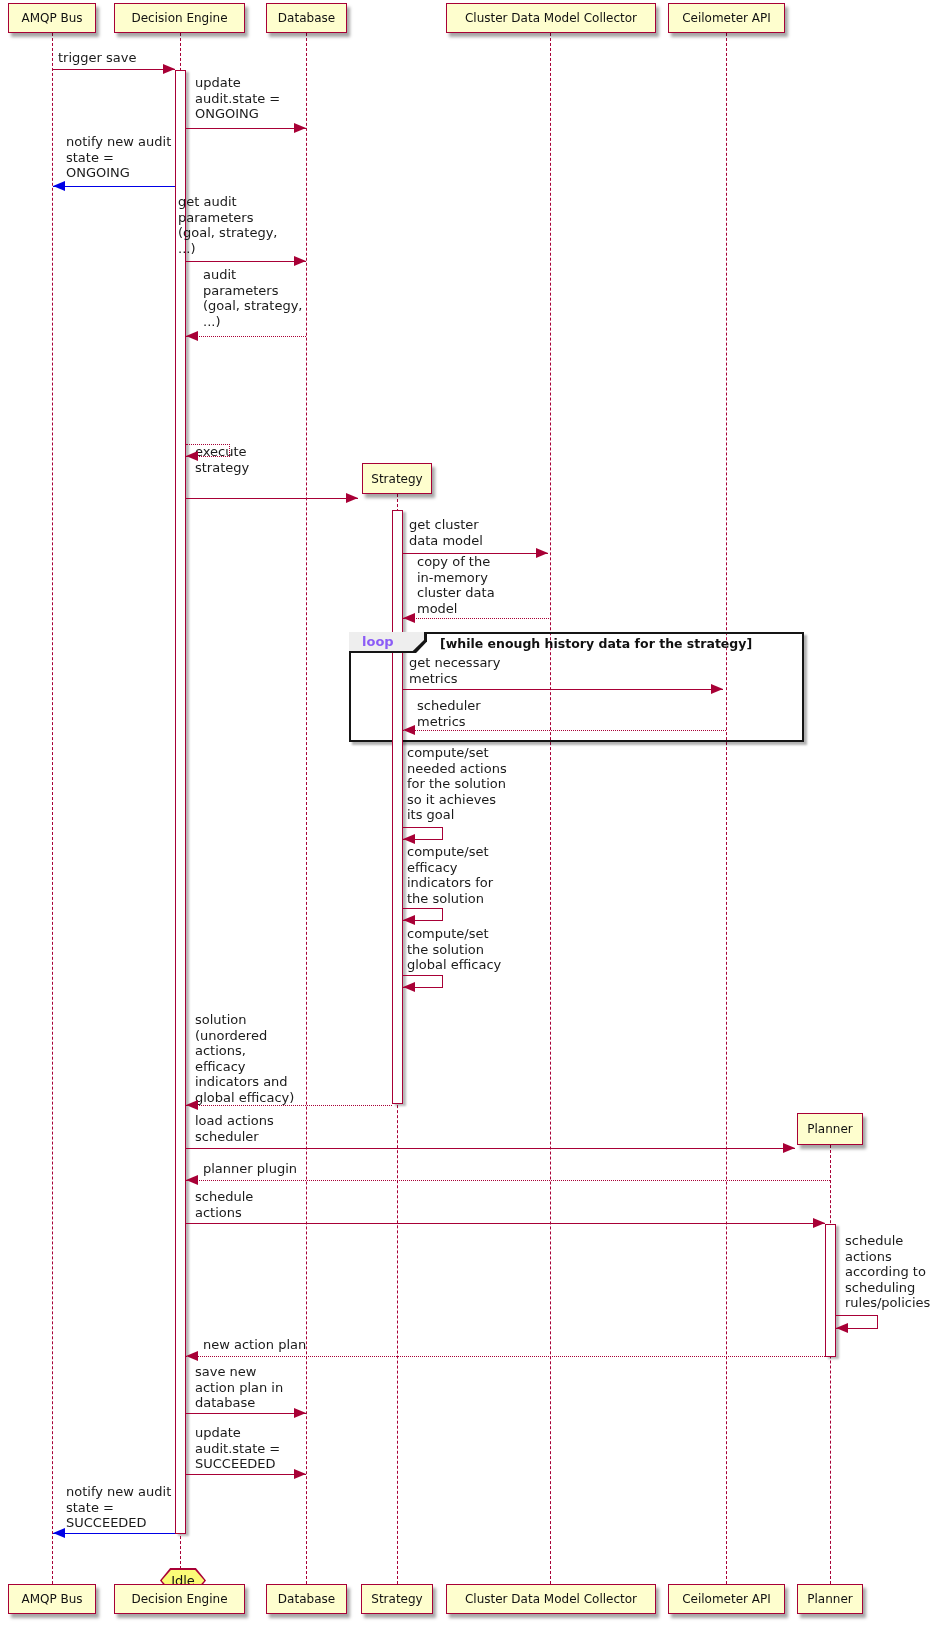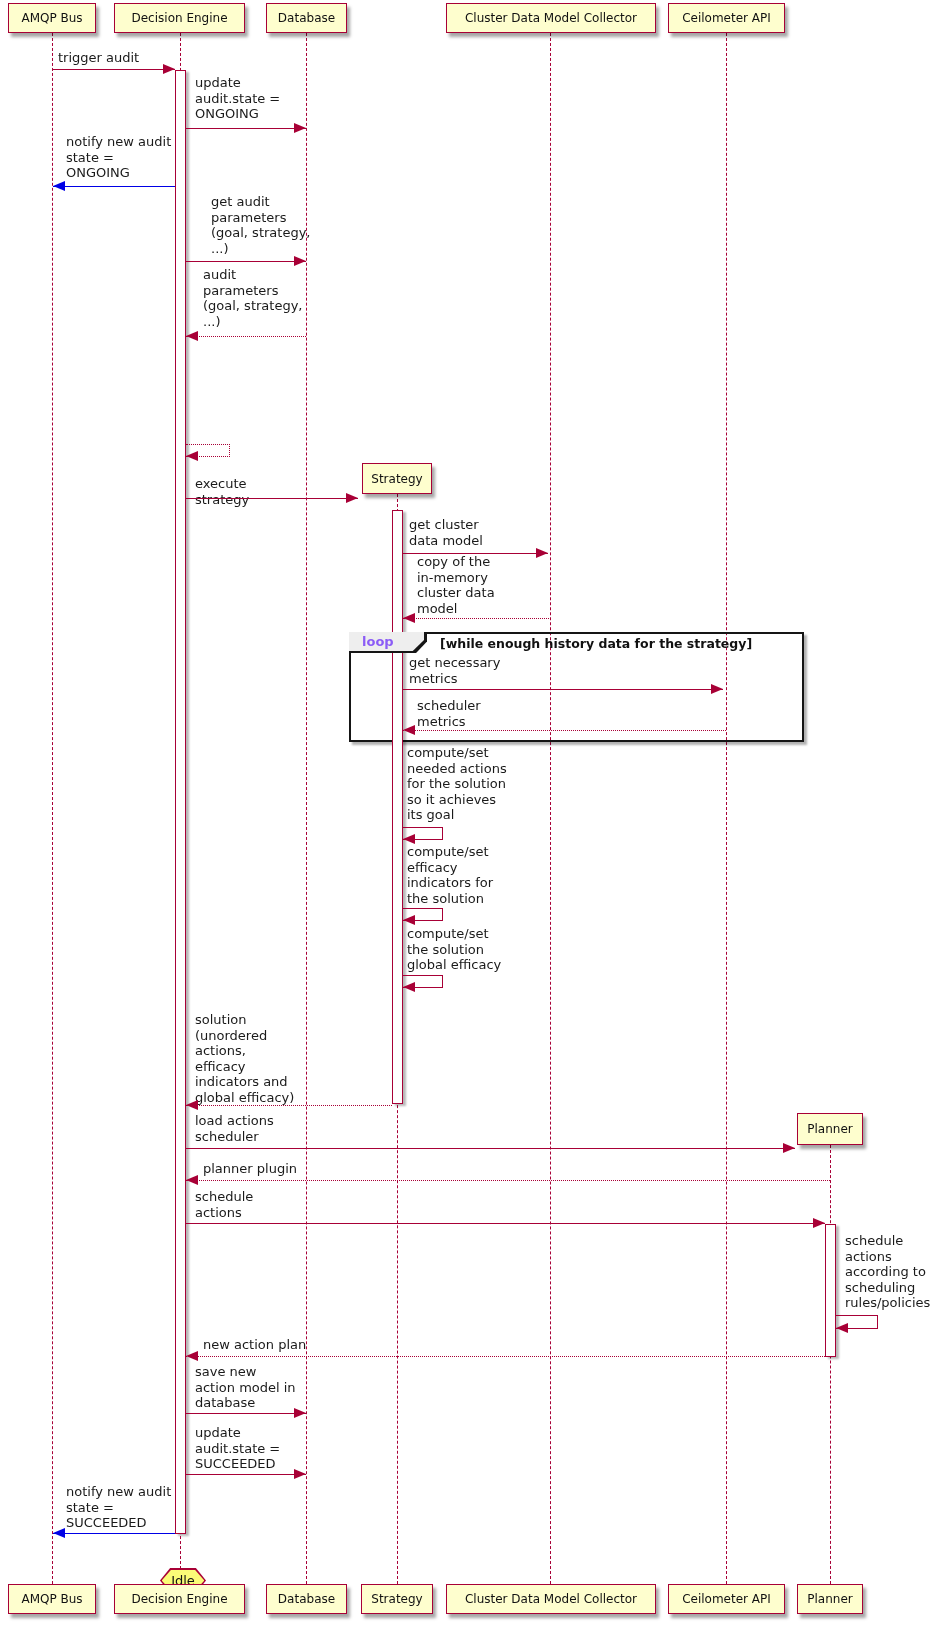--- a/index.html
+++ b/index.html
@@ -74,54 +74,54 @@
 
   <div class="pb" style="left:8px;   top:3px; width:88px;">AMQP Bus</div>
   <div class="pb" style="left:114px; top:3px; width:131px;">Decision Engine</div>
   <div class="pb" style="left:266px; top:3px; width:81px;">Database</div>
   <div class="pb" style="left:446px; top:3px; width:210px;">Cluster Data Model Collector</div>
   <div class="pb" style="left:668px; top:3px; width:117px;">Ceilometer API</div>
 
   <div class="pb" style="left:362px; top:463px;  width:70px; height:31px;">Strategy</div>
   <div class="pb" style="left:797px; top:1113px; width:66px; height:32px;">Planner</div>
 
-  <div class="msg" style="left:58px; top:50px;">trigger audit</div>
+  <div class="msg" style="left:58px; top:50px;">trigger save</div>
   <div class="ln" style="left:53px; top:69px; width:122px;"></div>
   <div class="ah r" style="left:163px; top:64px;"></div>
 
   <div class="msg" style="left:195px; top:75px;">update
 audit.state =
 ONGOING</div>
   <div class="ln" style="left:186px; top:128px; width:120px;"></div>
   <div class="ah r" style="left:294px; top:123px;"></div>
 
   <div class="msg" style="left:66px; top:134px;">notify new audit
 state =
 ONGOING</div>
   <div class="ln blue" style="left:53px; top:186px; width:122px;"></div>
   <div class="ah l blue" style="left:53px; top:181px;"></div>
 
-  <div class="msg" style="left:211px; top:194px;">get audit
+  <div class="msg" style="left:178px; top:194px;">get audit
 parameters
 (goal, strategy,
 ...)</div>
   <div class="ln" style="left:186px; top:261px; width:120px;"></div>
   <div class="ah r" style="left:294px; top:256px;"></div>
 
   <div class="msg" style="left:203px; top:267px;">audit
 parameters
 (goal, strategy,
 ...)</div>
   <div class="ln dot" style="left:186px; top:336px; width:120px;"></div>
   <div class="ah l" style="left:186px; top:331px;"></div>
 
   <div class="sl dot" style="left:186px; top:444px; width:44px; height:13px;"></div>
   <div class="ah l" style="left:186px; top:451px;"></div>
 
-  <div class="msg" style="left:195px; top:476px;">execute
+  <div class="msg" style="left:195px; top:444px;">execute
 strategy</div>
   <div class="ln" style="left:186px; top:498px; width:172px;"></div>
   <div class="ah r" style="left:346px; top:493px;"></div>
 
   <div class="msg" style="left:409px; top:517px;">get cluster
 data model</div>
   <div class="ln" style="left:403px; top:553px; width:145px;"></div>
   <div class="ah r" style="left:536px; top:548px;"></div>
 
   <div class="msg" style="left:417px; top:554px;">copy of the
@@ -191,21 +191,21 @@
 scheduling
 rules/policies</div>
   <div class="sl" style="left:836px; top:1315px; width:42px; height:14px;"></div>
   <div class="ah l" style="left:836px; top:1323px;"></div>
 
   <div class="msg" style="left:203px; top:1337px;">new action plan</div>
   <div class="ln dot" style="left:186px; top:1356px; width:639px;"></div>
   <div class="ah l" style="left:186px; top:1351px;"></div>
 
   <div class="msg" style="left:195px; top:1364px;">save new
-action model in
+action plan in
 database</div>
   <div class="ln" style="left:186px; top:1413px; width:120px;"></div>
   <div class="ah r" style="left:294px; top:1408px;"></div>
 
   <div class="msg" style="left:195px; top:1425px;">update
 audit.state =
 SUCCEEDED</div>
   <div class="ln" style="left:186px; top:1474px; width:120px;"></div>
   <div class="ah r" style="left:294px; top:1469px;"></div>
 

